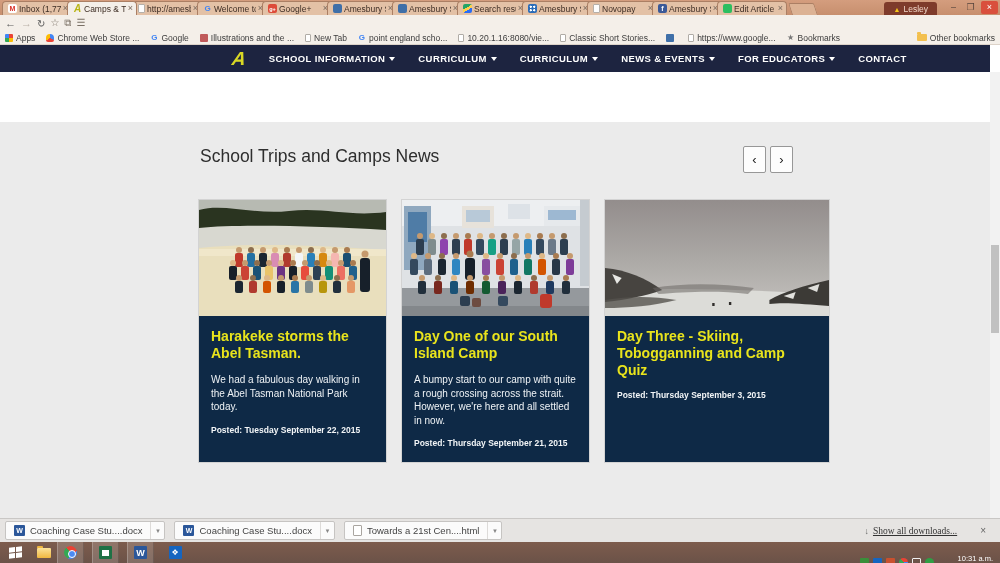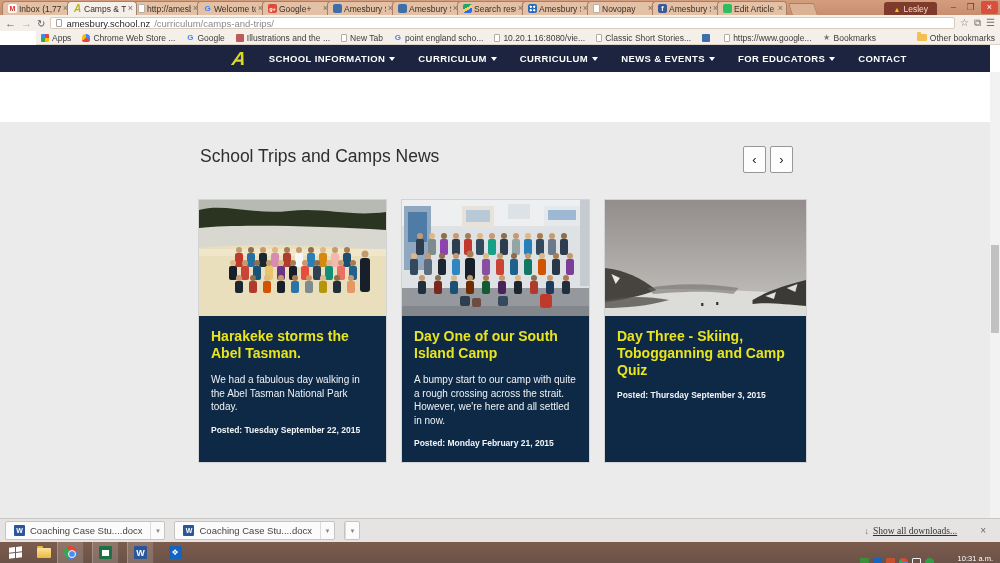--- a/index.html
+++ b/index.html
@@ -49,21 +49,21 @@
   .reload-glyph { font-size:10px; color:#5a5a5a; }
   .addressbar { flex:1; height:12px; background:#fff; border:1px solid #d9cabb; border-radius:2px;
                 display:flex; align-items:center; padding:0 5px; gap:4px; font-size:9.5px; }
   .url-doc-ico { width:6px; height:8px; background:#fff; border:1px solid #a9a29a; border-radius:1px; flex:0 0 6px; }
   .url-host { color:#2b2b2b; } .url-path { color:#8a8a8a; }
   .tb-ico { color:#7a7065; font-size:10px; line-height:10px; }
 
   
   .bookmarksbar { position:absolute; top:31px; left:0; right:0; height:14px; background:#f4efe9;
                   border-bottom:1px solid #ddd3c9; display:flex; align-items:center; padding:0 5px;
-                  font-size:8.5px; color:#3c3c3c; gap:11px;margin-left:36px; }
+                  font-size:8.5px; color:#3c3c3c; gap:11px; }
   .bm { display:flex; align-items:center; gap:3px; white-space:nowrap; }
   .bm-ico { width:8px; height:8px; border-radius:1px; display:inline-flex; align-items:center; justify-content:center; }
   .bm-apps { background:conic-gradient(#ea4335 0 25%,#fbbc05 0 50%,#34a853 0 75%,#4285f4 0); border-radius:1px; }
   .bm-store { background:conic-gradient(#4285f4 0 33%,#ea4335 0 66%,#fbbc05 0); border-radius:50% 50% 2px 2px; }
   .bm-g::before { content:"G"; font-size:8px; font-weight:bold; color:#4285f4; }
   .bm-img { background:#c05a5a; }
   .bm-page { background:#fff; border:1px solid #b0aca6; width:6px; height:8px; }
   .bm-blue { background:#3f6fa8; }
   .bm-star::before { content:"\2605"; font-size:8px; color:#777; }
   .bm-folder { width:10px; height:7px; background:#f3c04f; border-radius:1px; position:relative; }
@@ -83,21 +83,21 @@
   
   .content { position:absolute; top:72px; left:0; width:990px; height:446px; background:#fff; overflow:hidden; }
   .gray-area { position:absolute; top:50px; left:0; width:100%; height:396px; background:#ebebeb;padding-left:29px; }
   .page-title { position:absolute; left:200px; top:24px; font-size:17.5px; color:#2e2e2e; }
   .slider-btn { position:absolute; top:24px; width:23px; height:27px; background:#fdfdfd;
                 border:1px solid #979797; border-radius:2px; text-align:center; line-height:25px;
                 font-size:13px; color:#222; }
   .slider-prev { left:743px; } .slider-next { left:770px; }
   .cards { position:absolute; left:199px; top:78px; display:flex; gap:16px; }
   .card { width:187px; height:262px; background:#0e2946; box-shadow:0 0 0 1px rgba(0,0,0,.10); }
-  .card:last-child { width:201px; }
+  .card:last-child { width:224px; }
   .card-img { height:116px; overflow:hidden; }
   .card-img svg { display:block; width:100%; height:116px; }
   .card-body { padding:2px 12px 0; }
   .card-title { color:#e9e41c; font-size:14px; font-weight:bold; line-height:1.22; margin:10px 0 11px; }
   .card-text { color:#eef2f5; font-size:10px; line-height:1.35; margin:0 0 11px; }
   .card-text:empty { display:none; }
   .card-posted { color:#f2f5f7; font-size:8.5px; font-weight:bold; }
 
   
   .scrollbar { position:absolute; top:72px; left:990px; width:10px; height:446px; background:#f2f2f2; }
@@ -228,25 +228,20 @@
       <span class="winbtn">–</span>
       <span class="winbtn">❐</span>
       <span class="winbtn close">×</span>
     </div>
   </div>
 
   <div class="toolbar">
     <span class="nav-arrow">←</span>
     <span class="nav-arrow disabled">→</span>
     <span class="reload-glyph">↻</span>
-    <div class="addressbar">
-      <span class="url-doc-ico"></span>
-      <span class="url-host">amesbury.school.nz</span>
-      <span class="url-path">/curriculum/camps-and-trips/</span>
-    </div>
     <span class="tb-ico">☆</span>
     <span class="tb-ico">⧉</span>
     <span class="tb-ico">☰</span>
   </div>
 
   <div class="bookmarksbar">
     <span class="bm">
       <span class="bm-ico bm-apps"></span>
       <span>Apps</span>
     </span>
@@ -501,21 +496,21 @@
                 <rect x="58" y="96" width="10" height="10" rx="2" fill="#2c3e50"></rect>
                 <rect x="96" y="96" width="10" height="10" rx="2" fill="#34495e"></rect>
                 <rect x="138" y="94" width="12" height="14" rx="3" fill="#c0392b"></rect>
                 <rect x="70" y="98" width="9" height="9" rx="2" fill="#6d4c41"></rect>
               </g>
             </svg>
           </div>
           <div class="card-body">
             <div class="card-title">Day One of our South Island Camp</div>
             <p class="card-text">A bumpy start to our camp with quite a rough crossing across the strait. However, we're here and all settled in now.</p>
-            <div class="card-posted">Posted: Monday February 21, 2015</div>
+            <div class="card-posted">Posted: Thursday September 21, 2015</div>
           </div>
         </div>
 
         <div class="card">
           <div class="card-img">
             <svg viewBox="0 0 188 116" preserveAspectRatio="none">
               <defs>
                 <linearGradient id="fog" x1="0" y1="0" x2="0" y2="1">
                   <stop offset="0" stop-color="#938d8c"></stop>
                   <stop offset="0.5" stop-color="#aba8a5"></stop>
@@ -559,20 +554,24 @@
       <span class="dl-caret">▼</span>
     </div>
     <div class="dl-chip">
       <span class="dl-main">
         <span class="word-ico"></span>
         <span>Coaching Case Stu....docx</span>
       </span>
       <span class="dl-caret">▼</span>
     </div>
     <div class="dl-chip">
+      <span class="dl-main">
+        <span class="html-ico"></span>
+        <span>Towards a 21st Cen....html</span>
+      </span>
       <span class="dl-caret">▼</span>
     </div>
     <span class="show-all">
       <span class="dl-arrow"></span>
       <span class="show-all-label">Show all downloads...</span>
     </span>
     <span class="dl-close">×</span>
   </div>
 
   <div class="taskbar">

